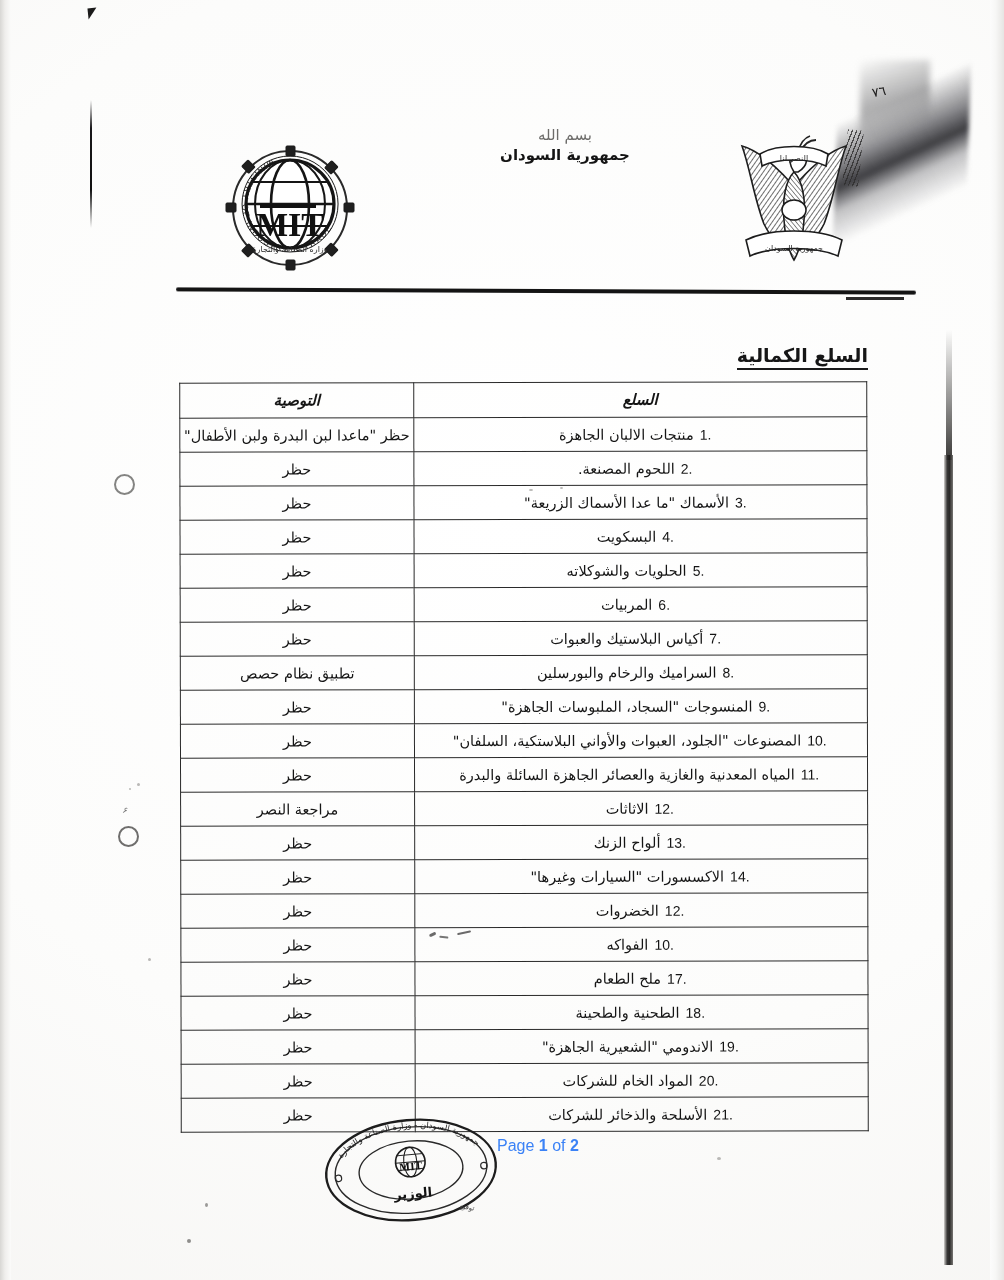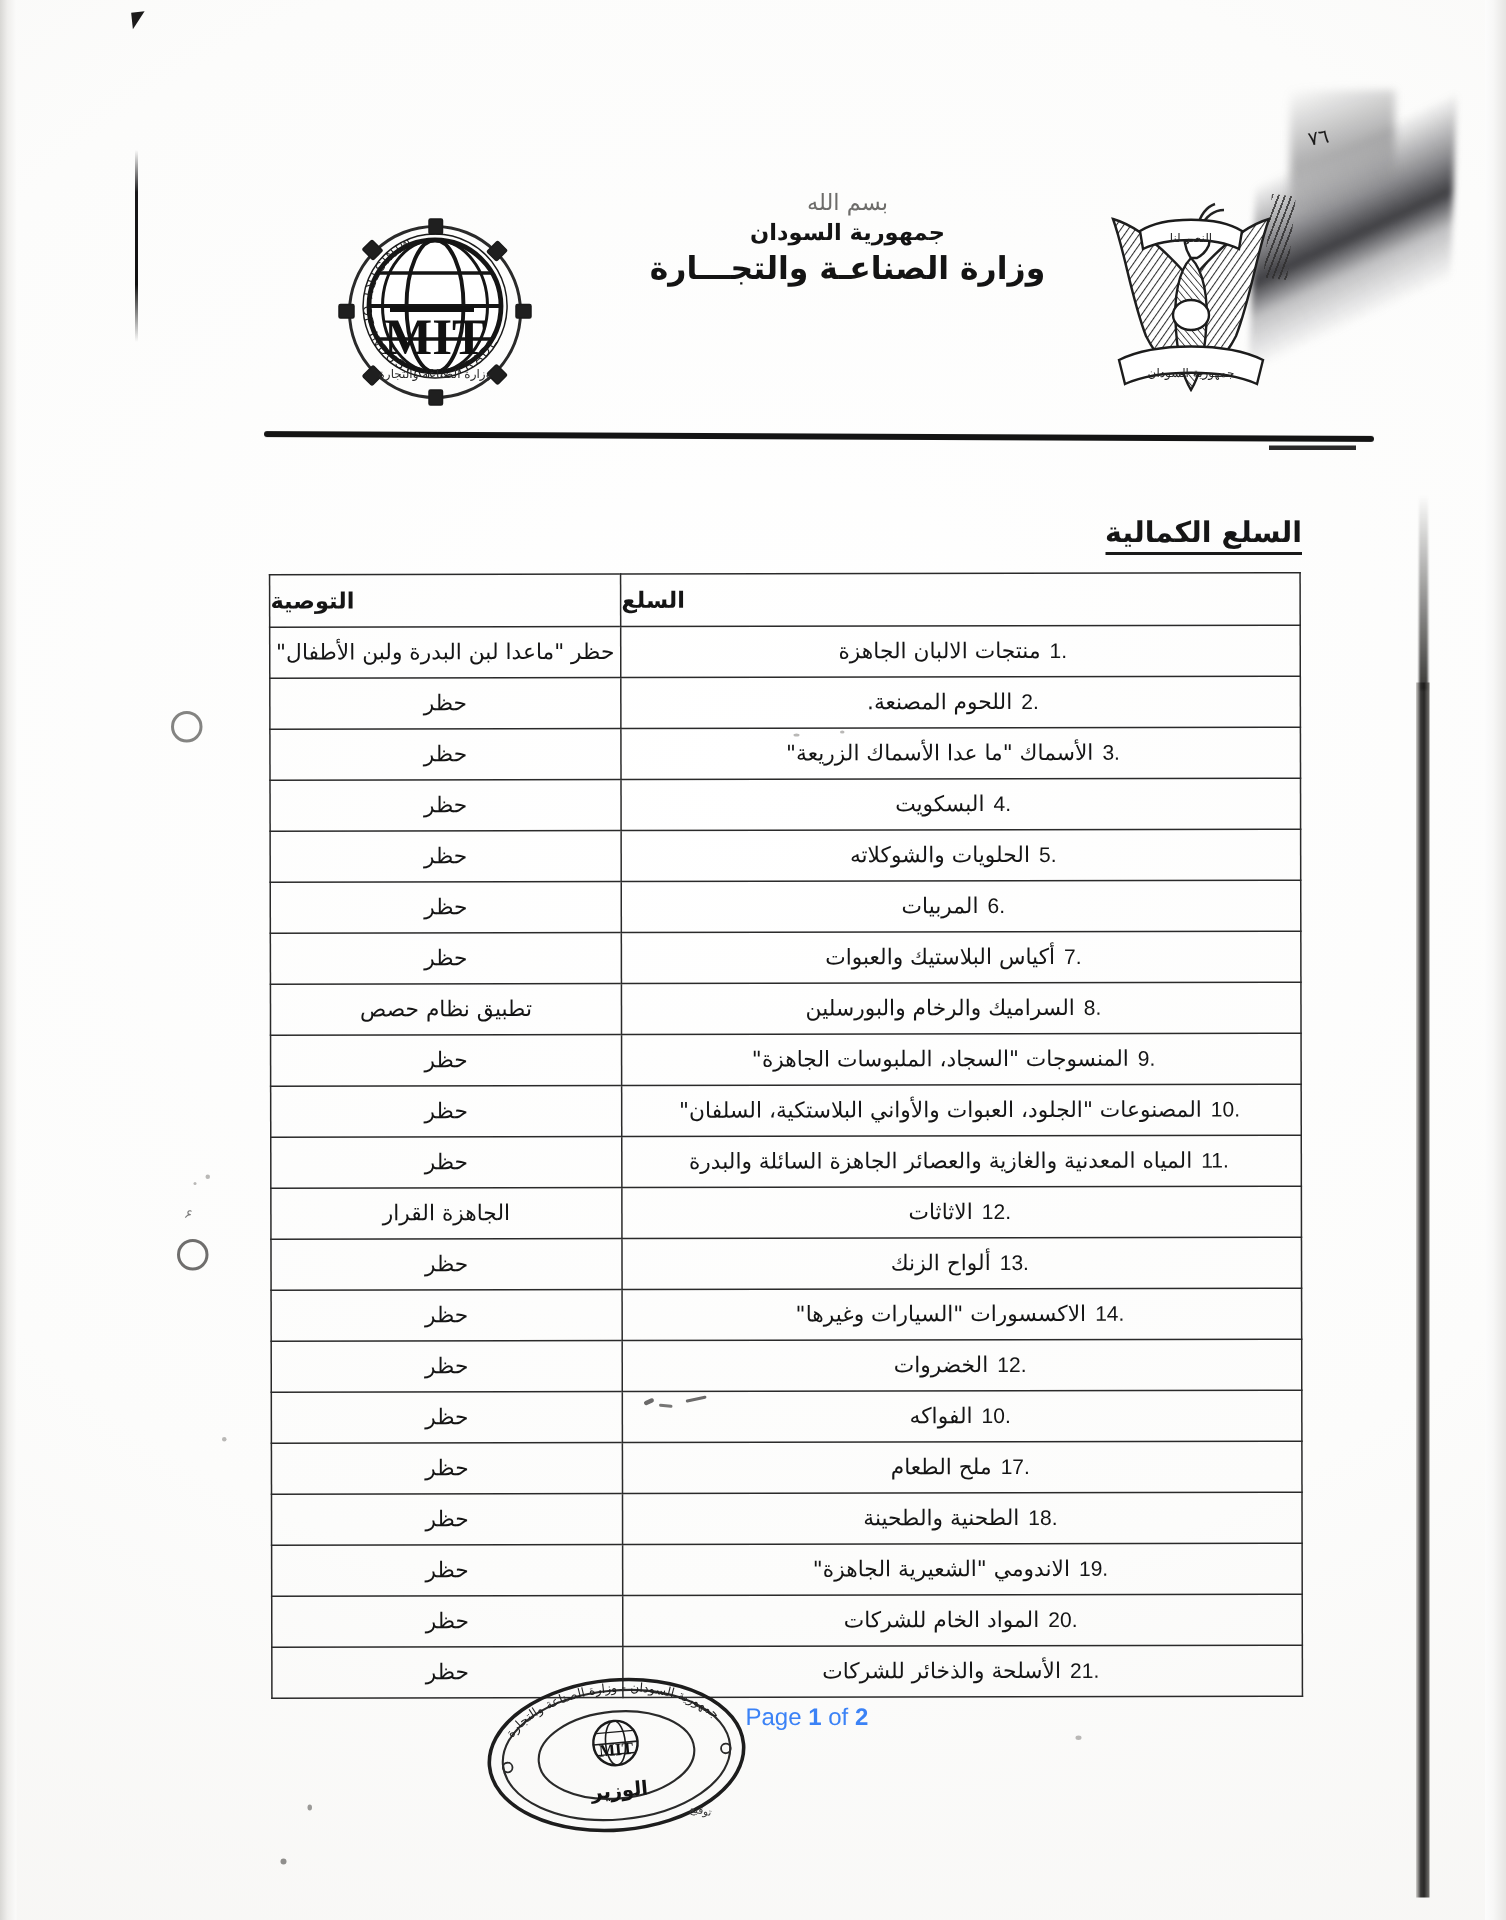--- a/index.html
+++ b/index.html
@@ -271,21 +271,22 @@
     padding: 0;
     vertical-align: middle;
   }
   col.c-goods { width: 453px; }
   col.c-rec   { width: 234px; }
 
   th.th-goods, th.th-rec {
     height: 34px;
     font-size: 15px;
     font-weight: bold;
-    text-align: left;
+    text-align: center;
+    font-style: italic;
   }
   td.td-goods {
     height: 33px;
     font-size: 14.5px;
     text-align: center;
     padding: 0 8px;
     white-space: nowrap;
   }
   td.td-rec {
     height: 33px;
@@ -447,21 +448,20 @@
         <text x="64" y="33" text-anchor="middle" font-size="8" fill="#242424" font-family="DejaVu Sans, sans-serif">النصر لنا</text>
 
         <path d="M16 112 C40 100 88 100 112 112 L108 128 C86 118 42 118 20 128 Z" fill="#ffffff" stroke="#1c1c1c" stroke-width="1.6"></path>
         <text x="64" y="123" text-anchor="middle" font-size="8" fill="#242424" font-family="DejaVu Sans, sans-serif">جمهورية السودان</text>
       </svg>
     </div>
 
     <div class="header-text">
       <div class="basmala">بسم الله</div>
       <div class="h-country">جمهورية السودان</div>
-      <div class="h-ministry">وزارة الصناعـة والتجـــارة</div>
     </div>
 
     <div class="header-rule"></div>
   </div>
 
   <div class="doc-title">السلع الكمالية</div>
 
   <div class="tbl-wrap">
     <table class="goods">
       <colgroup>
@@ -514,21 +514,21 @@
           <tr>
             <td class="td-goods"><span class="row-num">10.</span><span class="goods-cell-inner">المصنوعات "الجلود، العبوات والأواني البلاستكية، السلفان"</span></td>
             <td class="td-rec">حظر</td>
           </tr>
           <tr>
             <td class="td-goods"><span class="row-num">11.</span><span class="goods-cell-inner">المياه المعدنية والغازية والعصائر الجاهزة السائلة والبدرة</span></td>
             <td class="td-rec">حظر</td>
           </tr>
           <tr>
             <td class="td-goods"><span class="row-num">12.</span><span class="goods-cell-inner">الاثاثات</span></td>
-            <td class="td-rec">الجاهزة القرار</td>
+            <td class="td-rec">مراجعة النصر</td>
           </tr>
           <tr>
             <td class="td-goods"><span class="row-num">13.</span><span class="goods-cell-inner">ألواح الزنك</span></td>
             <td class="td-rec">حظر</td>
           </tr>
           <tr>
             <td class="td-goods"><span class="row-num">14.</span><span class="goods-cell-inner">الاكسسورات "السيارات وغيرها"</span></td>
             <td class="td-rec">حظر</td>
           </tr>
           <tr>

